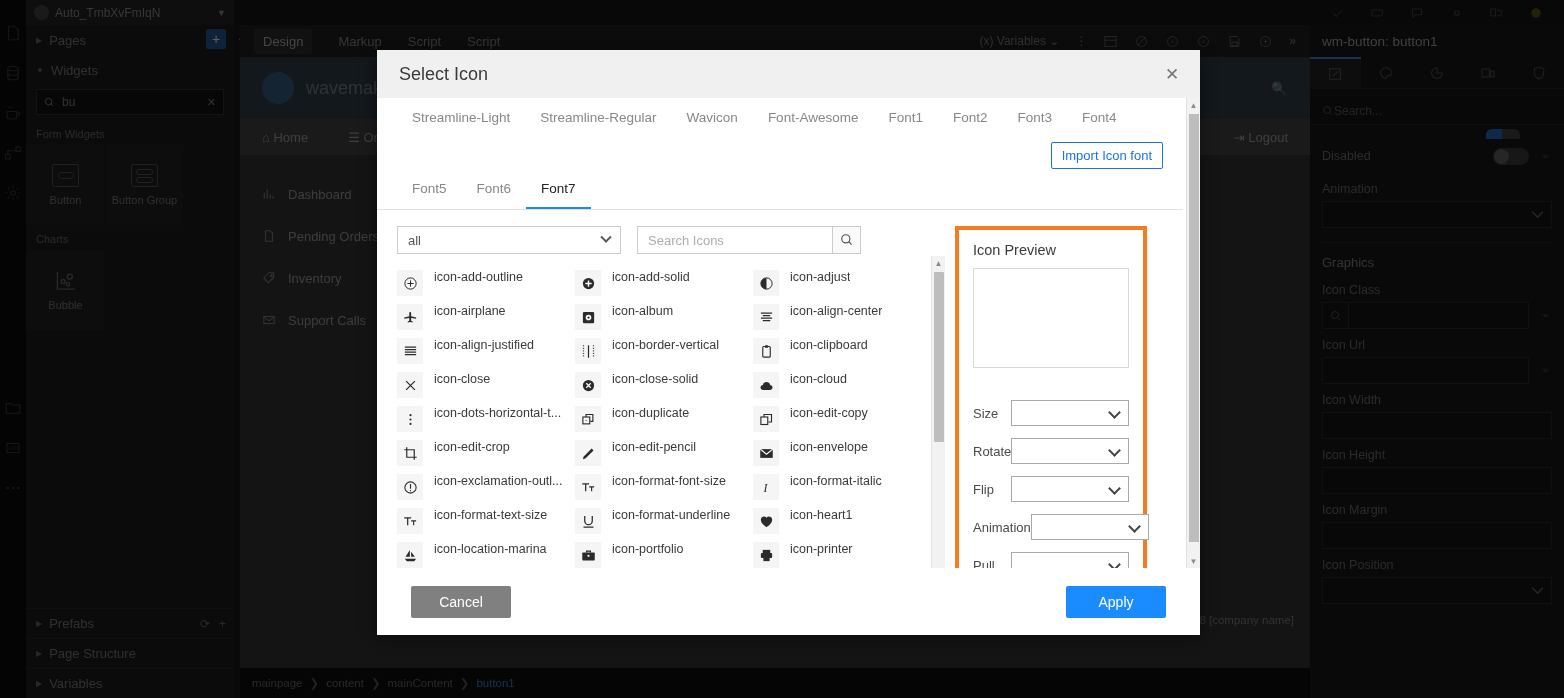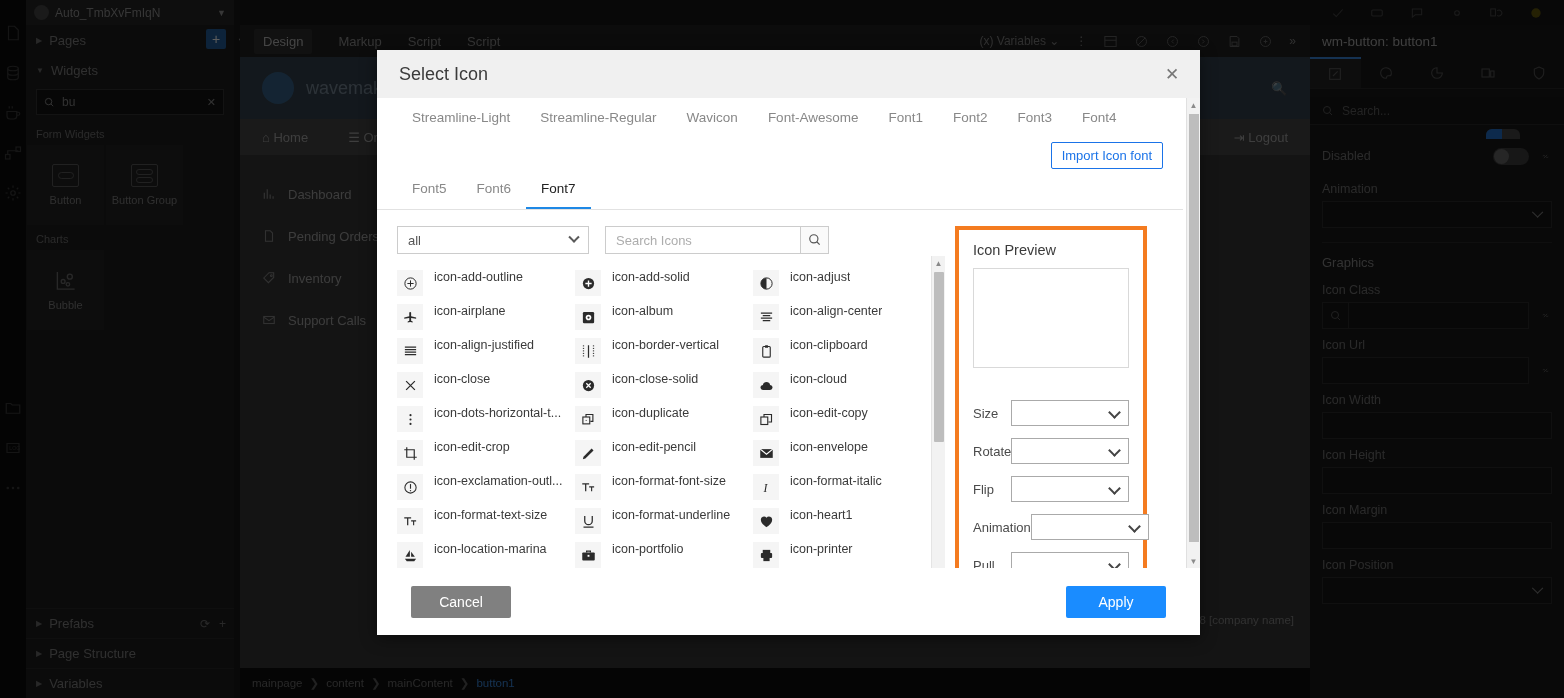--- a/index.html
+++ b/index.html
@@ -135,21 +135,21 @@
     justify-content: space-around; padding: 0 8px;
   }
   .rp-toptools svg { width: 14px; height: 14px; opacity: .35; }
   .rp-title { height: 32px; display: flex; align-items: center; padding: 0 12px; font-size: 13.5px; color: #8d8d8d; }
   .rp-tabs { height: 32px; display: flex; border-bottom: 1px solid #222; }
   .rp-tabs .rt { flex: 1; display: flex; align-items: center; justify-content: center; }
   .rp-tabs .rt svg { width: 16px; height: 16px; opacity: .32; }
   .rp-tabs .rt.sel { border-top: 2px solid #2f6fb5; background: #1d1d1d; }
   .rp-search {
     margin: 8px 0 0 0; height: 28px; background: #131313; border-bottom: 1px solid #232323;
-    display: flex; align-items: center; padding: 0 12px; gap: 8px; font-size: 12px; color: #4e4e4e;
+    display: flex; align-items: center; padding: 0 12px; font-size: 12px; color: #4e4e4e;
   }
   .rp-search svg { width: 12px; height: 12px; opacity: .45; }
   .rp-rows { padding: 0 12px; }
   .rp-partial { height: 14px; display: flex; justify-content: flex-end; align-items: flex-end; padding-right: 32px;}
   .rp-partial .halfpill { width: 34px; height: 10px; border-radius: 6px 6px 0 0; background: #3a3a3a; }
   .rp-partial .halfpill i { display:block; width: 16px; height: 10px; border-radius: 6px 0 0 0; background: #1d5ea8; }
   .rp-row { display: flex; align-items: center; height: 34px; font-size: 12.5px; color: #606060; }
   .rp-row .lbl { flex: 1; }
   .toggle { width: 36px; height: 17px; border-radius: 9px; background: #333; position: relative; }
   .toggle .knob { position: absolute; left: 1px; top: 1px; width: 15px; height: 15px; border-radius: 50%; background: #555; }
@@ -205,21 +205,21 @@
   .ftab.import {
     margin-left: auto; margin-top: 6px; padding: 5px 10px; color: #1a73e8;
     border: 1px solid #1a73e8; font-size: 13px; border-radius: 2px;
   }
   .ftab-row2 { display: flex; width: 100%; padding-left: 0; }
 
   .picker-area { display: flex; padding: 0; }
   .left-col { width: 572px; padding: 16px 0 0 20px; position: relative; }
   .filter-row { display: flex; gap: 16px; align-items: center; }
   .sel-all {
-    width: 192px; height: 28px; border: 1px solid #ccc; background: #fff;
+    width: 224px; height: 28px; border: 1px solid #ccc; background: #fff;
     display: flex; align-items: center; padding: 0 10px; font-size: 13px; color: #555;
   }
   .sel-all .chev {
     margin-left: auto; width: 8px; height: 8px;
     border-right: 2px solid #5a5a5a; border-bottom: 2px solid #5a5a5a;
     transform: rotate(45deg) translate(-2px,-2px);
   }
   .search-wrap { display: flex; height: 28px; }
   .search-wrap input {
     width: 195px; height: 28px; border: 1px solid #ccc; border-right: none;

